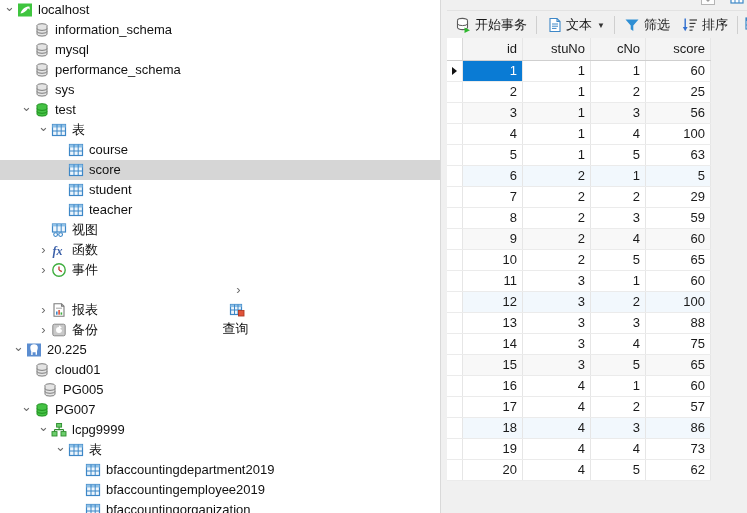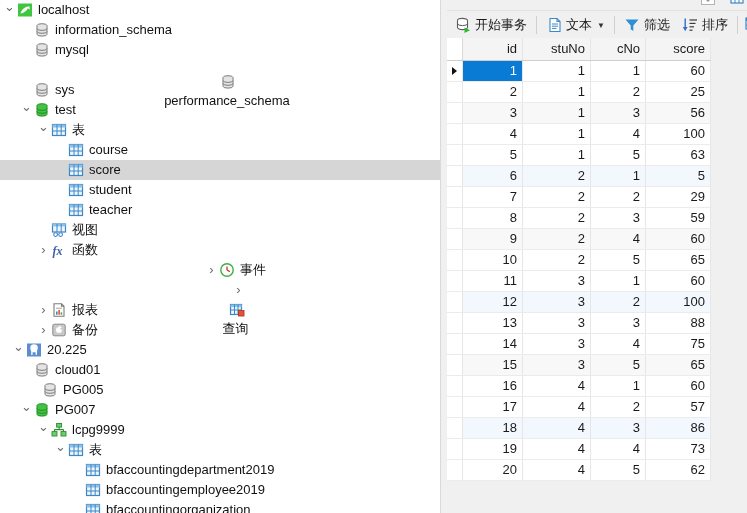--- a/index.html
+++ b/index.html
@@ -214,21 +214,21 @@
         <span class="ticon">
           <svg class="ic-svg" width="16" height="16" viewBox="0 0 16 16">
             <ellipse cx="8" cy="3.6" rx="5" ry="1.9" fill="#e4e4e4" stroke="#7d7d7d" stroke-width="1"></ellipse>
             <path d="M3 3.6 V12.2 A5 1.9 0 0 0 13 12.2 V3.6" fill="#e4e4e4" stroke="#7d7d7d" stroke-width="1"></path>
             <path d="M3 6.5 A5 1.9 0 0 0 13 6.5" fill="none" stroke="#7d7d7d" stroke-width="1"></path>
             <path d="M3 9.4 A5 1.9 0 0 0 13 9.4" fill="none" stroke="#7d7d7d" stroke-width="1"></path>
           </svg>
         </span>
         <span class="tlabel">mysql</span>
       </div>
-      <div class="tree-row" style="padding-left: 20px; flex-direction: column;">
+      <div class="tree-row" style="padding-left: 20px;">
         <span class="twisty none"></span>
         <span class="ticon">
           <svg class="ic-svg" width="16" height="16" viewBox="0 0 16 16">
             <ellipse cx="8" cy="3.6" rx="5" ry="1.9" fill="#e4e4e4" stroke="#7d7d7d" stroke-width="1"></ellipse>
             <path d="M3 3.6 V12.2 A5 1.9 0 0 0 13 12.2 V3.6" fill="#e4e4e4" stroke="#7d7d7d" stroke-width="1"></path>
             <path d="M3 6.5 A5 1.9 0 0 0 13 6.5" fill="none" stroke="#7d7d7d" stroke-width="1"></path>
             <path d="M3 9.4 A5 1.9 0 0 0 13 9.4" fill="none" stroke="#7d7d7d" stroke-width="1"></path>
           </svg>
         </span>
         <span class="tlabel">performance_schema</span>
@@ -338,21 +338,21 @@
       </div>
       <div class="tree-row" style="padding-left: 37px;">
         <span class="twisty tw-closed"></span>
         <span class="ticon">
           <svg class="ic-svg" width="16" height="16" viewBox="0 0 16 16">
             <text x="1.5" y="12.5" font-family="Liberation Serif, serif" font-size="12" font-style="italic" font-weight="bold" fill="#3a5fa8">fx</text>
           </svg>
         </span>
         <span class="tlabel">函数</span>
       </div>
-      <div class="tree-row" style="padding-left: 37px; justify-content: center;">
+      <div class="tree-row" style="padding-left: 37px;">
         <span class="twisty tw-closed"></span>
         <span class="ticon">
           <svg class="ic-svg" width="16" height="16" viewBox="0 0 16 16">
             <circle cx="8" cy="8" r="6.2" fill="#ffffff" stroke="#3fae3f" stroke-width="1.4"></circle>
             <line x1="8" y1="8" x2="8" y2="4.4" stroke="#c0392b" stroke-width="1.3"></line>
             <line x1="8" y1="8" x2="10.8" y2="9.6" stroke="#c0392b" stroke-width="1.3"></line>
           </svg>
         </span>
         <span class="tlabel">事件</span>
       </div>

